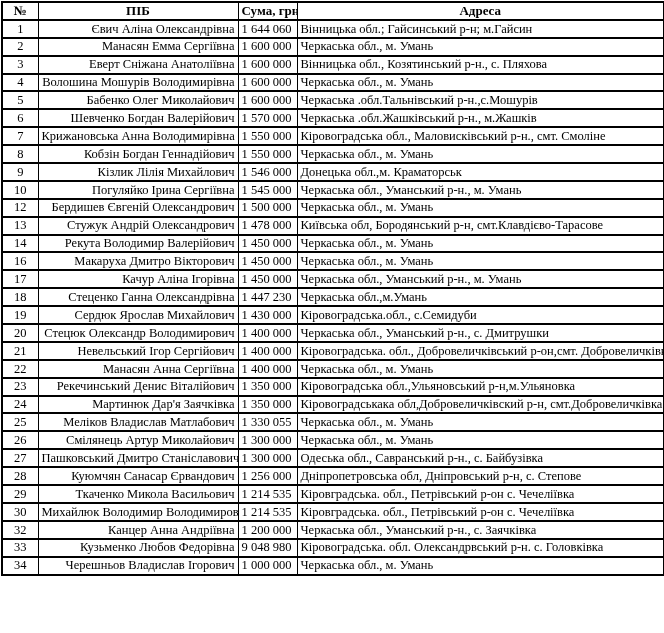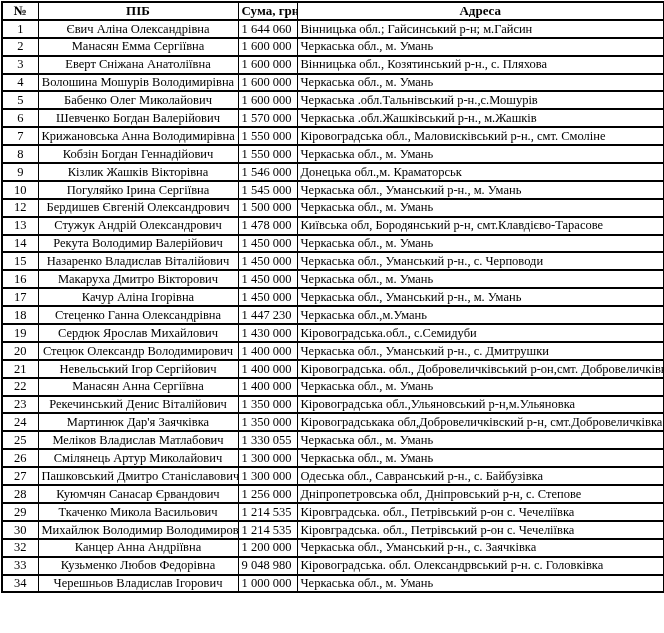--- a/index.html
+++ b/index.html
@@ -37,21 +37,21 @@
   }
   table.data-table {
     border: 2px solid #000000;
   }
   th {
     font-weight: bold;
     text-align: center;
     font-size: 13px;
   }
   td.cell-num  { text-align: center; }
-  td.cell-name { text-align: center; }
+  td.cell-name { text-align: right; }
   td.cell-sum  { padding-right: 2px; }
   td.cell-addr { text-align: left; margin-left: 18px; }
 </style>
 </head>
 <body>
 
 <table class="data-table">
   <colgroup>
     <col class="c-num">
     <col class="c-name">
@@ -119,21 +119,21 @@
 
       <tr>
         <td class="cell-num">8</td>
         <td class="cell-name">Кобзін Богдан Геннадійович</td>
         <td class="cell-sum">1 550 000</td>
         <td class="cell-addr">Черкаська обл., м. Умань</td>
       </tr>
 
       <tr>
         <td class="cell-num">9</td>
-        <td class="cell-name">Кізлик Жашків Вікторівна</td>
+        <td class="cell-name">Кізлик Лілія Михайлович</td>
         <td class="cell-sum">1 546 000</td>
         <td class="cell-addr">Донецька обл.,м. Краматорськ</td>
       </tr>
 
       <tr>
         <td class="cell-num">10</td>
         <td class="cell-name">Погуляйко Ірина Сергіївна</td>
         <td class="cell-sum">1 545 000</td>
         <td class="cell-addr">Черкаська обл., Уманський р-н., м. Умань</td>
       </tr>
@@ -153,26 +153,20 @@
         <td class="cell-addr">Київська обл, Бородянський р-н, смт.Клавдієво-Тарасове</td>
       </tr>
 
       <tr>
         <td class="cell-num">14</td>
         <td class="cell-name">Рекута Володимир Валерійович</td>
         <td class="cell-sum">1 450 000</td>
         <td class="cell-addr">Черкаська обл., м. Умань</td>
       </tr>
 
-      <tr>
-        <td class="cell-num">15</td>
-        <td class="cell-name">Назаренко Владислав Віталійович</td>
-        <td class="cell-sum">1 450 000</td>
-        <td class="cell-addr">Черкаська обл., Уманський р-н., с. Черповоди</td>
-      </tr>
 
       <tr>
         <td class="cell-num">16</td>
         <td class="cell-name">Макаруха Дмитро Вікторович</td>
         <td class="cell-sum">1 450 000</td>
         <td class="cell-addr">Черкаська обл., м. Умань</td>
       </tr>
 
       <tr>
         <td class="cell-num">17</td>

